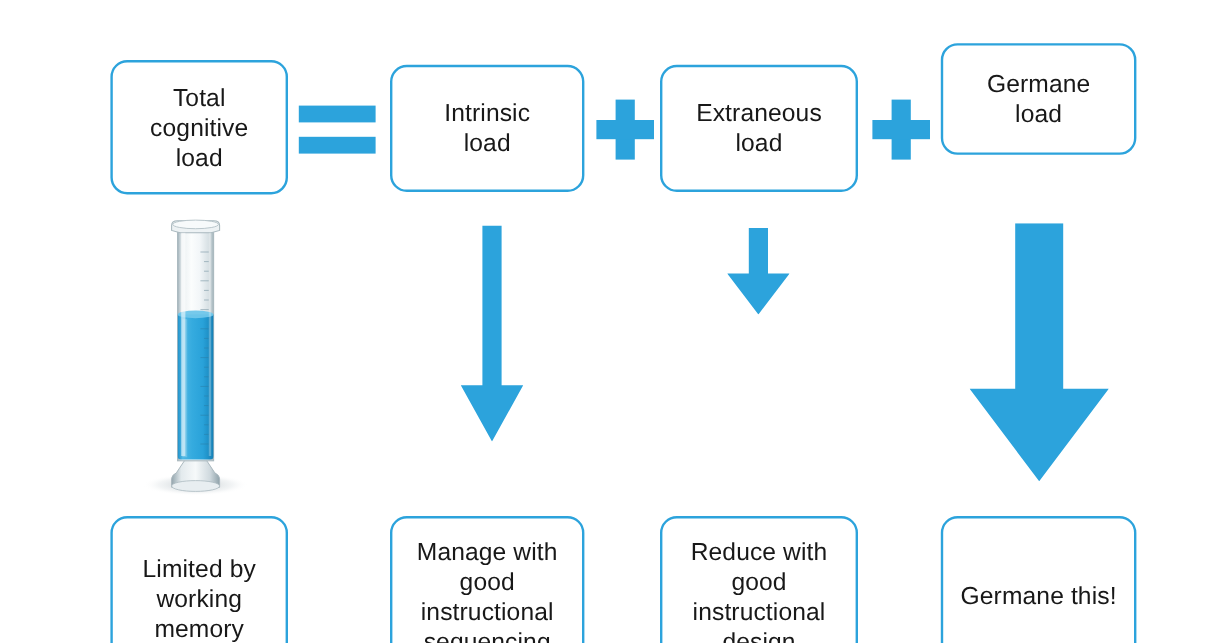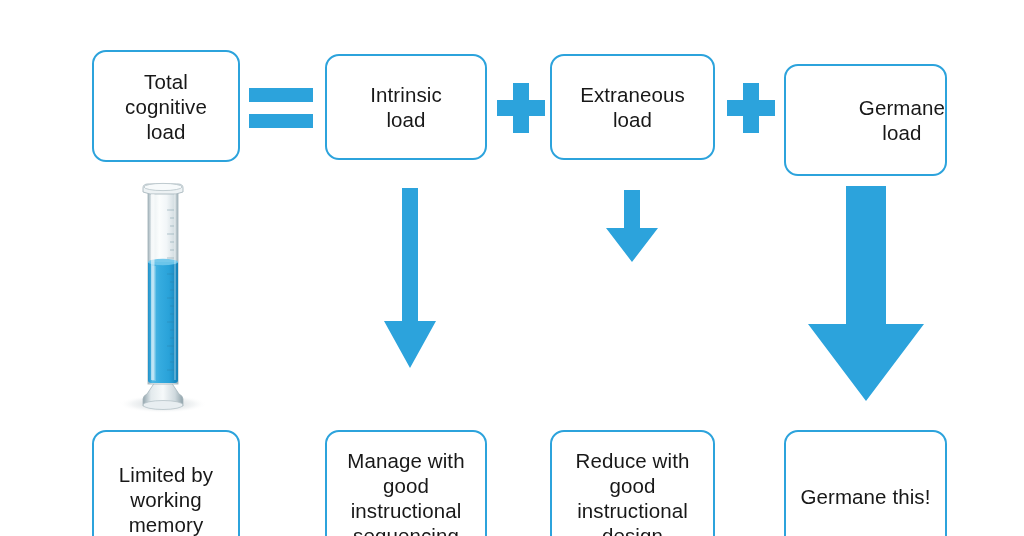--- a/index.html
+++ b/index.html
@@ -40,21 +40,21 @@
     line-height: 25px;
     font-weight: 400;
     letter-spacing: 0.1px;
     white-space: pre-line;
   }
 
   
   #box-total        { left: 92px;  top: 50px; width: 148px; height: 112px; }
   #box-intrinsic    { left: 325px; top: 54px; width: 162px; height: 106px; }
   #box-extraneous   { left: 550px; top: 54px; width: 165px; height: 106px; }
-  #box-germane      { left: 784px; top: 64px; width: 163px; height: 112px; justify-content: flex-end; }
+  #box-germane      { left: 784px; top: 36px; width: 163px; height: 93px; }
 
   
   #box-limited      { left: 92px;  top: 430px; width: 148px; height: 140px; align-items: flex-start; padding-top: 30px; }
   #box-manage       { left: 325px; top: 430px; width: 162px; height: 140px; align-items: flex-start; padding-top: 16px; }
   #box-reduce       { left: 550px; top: 430px; width: 165px; height: 140px; align-items: flex-start; padding-top: 16px; }
   #box-maximise     { left: 784px; top: 430px; width: 163px; height: 140px; align-items: flex-start; padding-top: 52px; }
 
   
   .equals-sign {
     position: absolute;

